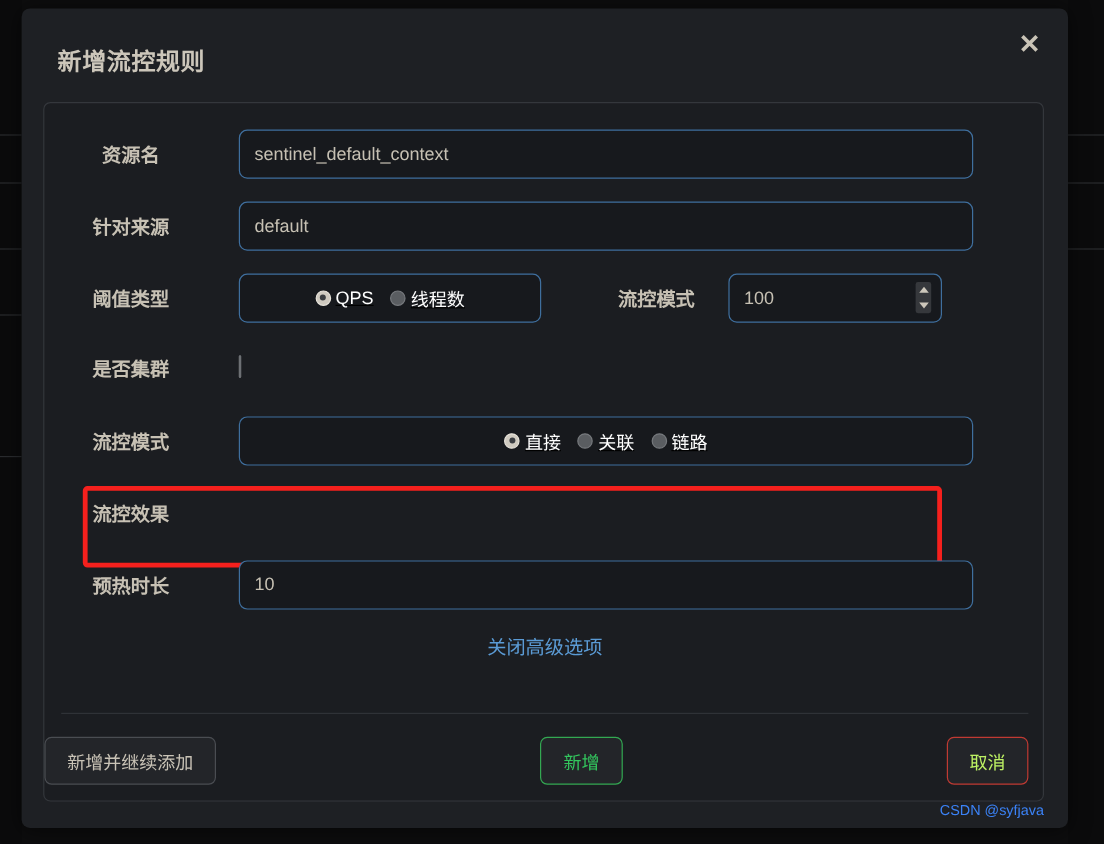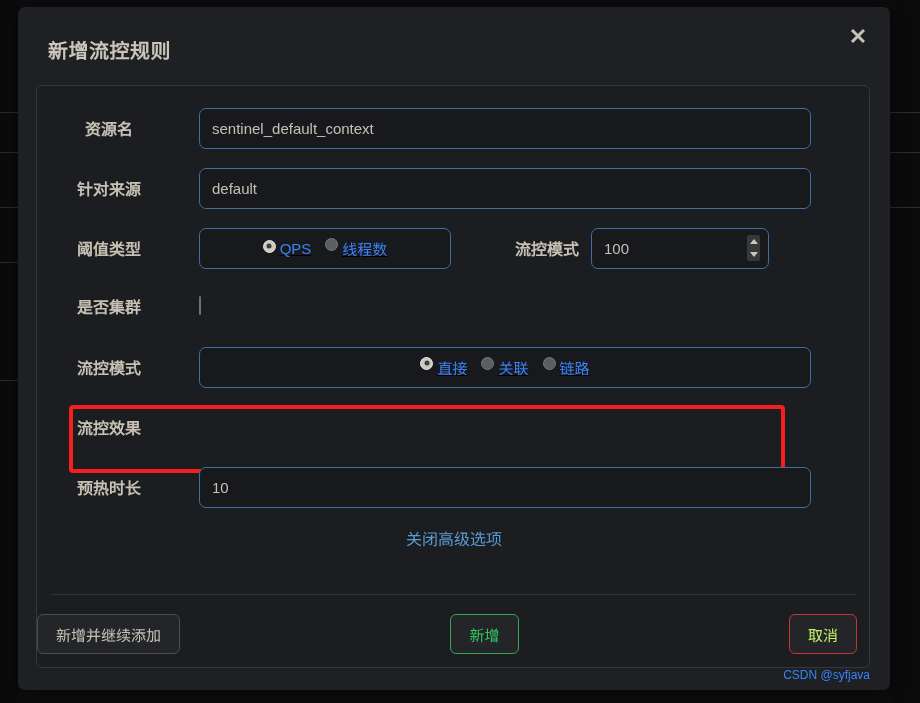--- a/index.html
+++ b/index.html
@@ -165,24 +165,24 @@
     display: flex;
     align-items: center;
     justify-content: center;
     gap: 14px;
   }
   .radio-box.w-narrow { width: 252px; }
   .radio-box.w-wide   { width: 612px; }
 
   .radio-opt {
     display: inline-flex;
-    align-items: flex-start;
+    align-items: center;
     gap: 4px;
     font-size: 15px;
-    color: #3b82f6;
+    color: #ffffff;
     cursor: pointer;
     white-space: nowrap;
   }
   .radio-opt .dot {
     width: 13px;
     height: 13px;
     border-radius: 50%;
     box-sizing: border-box;
     flex: 0 0 auto;
     background: #5a5d61;
@@ -364,21 +364,21 @@
               <span class="dot"></span>
               <span>QPS</span>
             </span>
             <span class="radio-opt">
               <span class="dot"></span>
               <span>线程数</span>
             </span>
           </div>
         </div>
         <div class="mid-lbl" style="margin-left:64px">流控模式</div>
-        <div class="num-wrap" style="margin-left:12px">
+        <div class="num-wrap" style="margin-left:28px">
           <input class="inp inp-num" type="text" value="100" style="">
           <span class="spin">
             <i class="up"></i>
             <i class="down"></i>
           </span>
         </div>
       </div>
 
       <div class="row" style="top:198px">
         <div class="lbl">是否集群</div>

